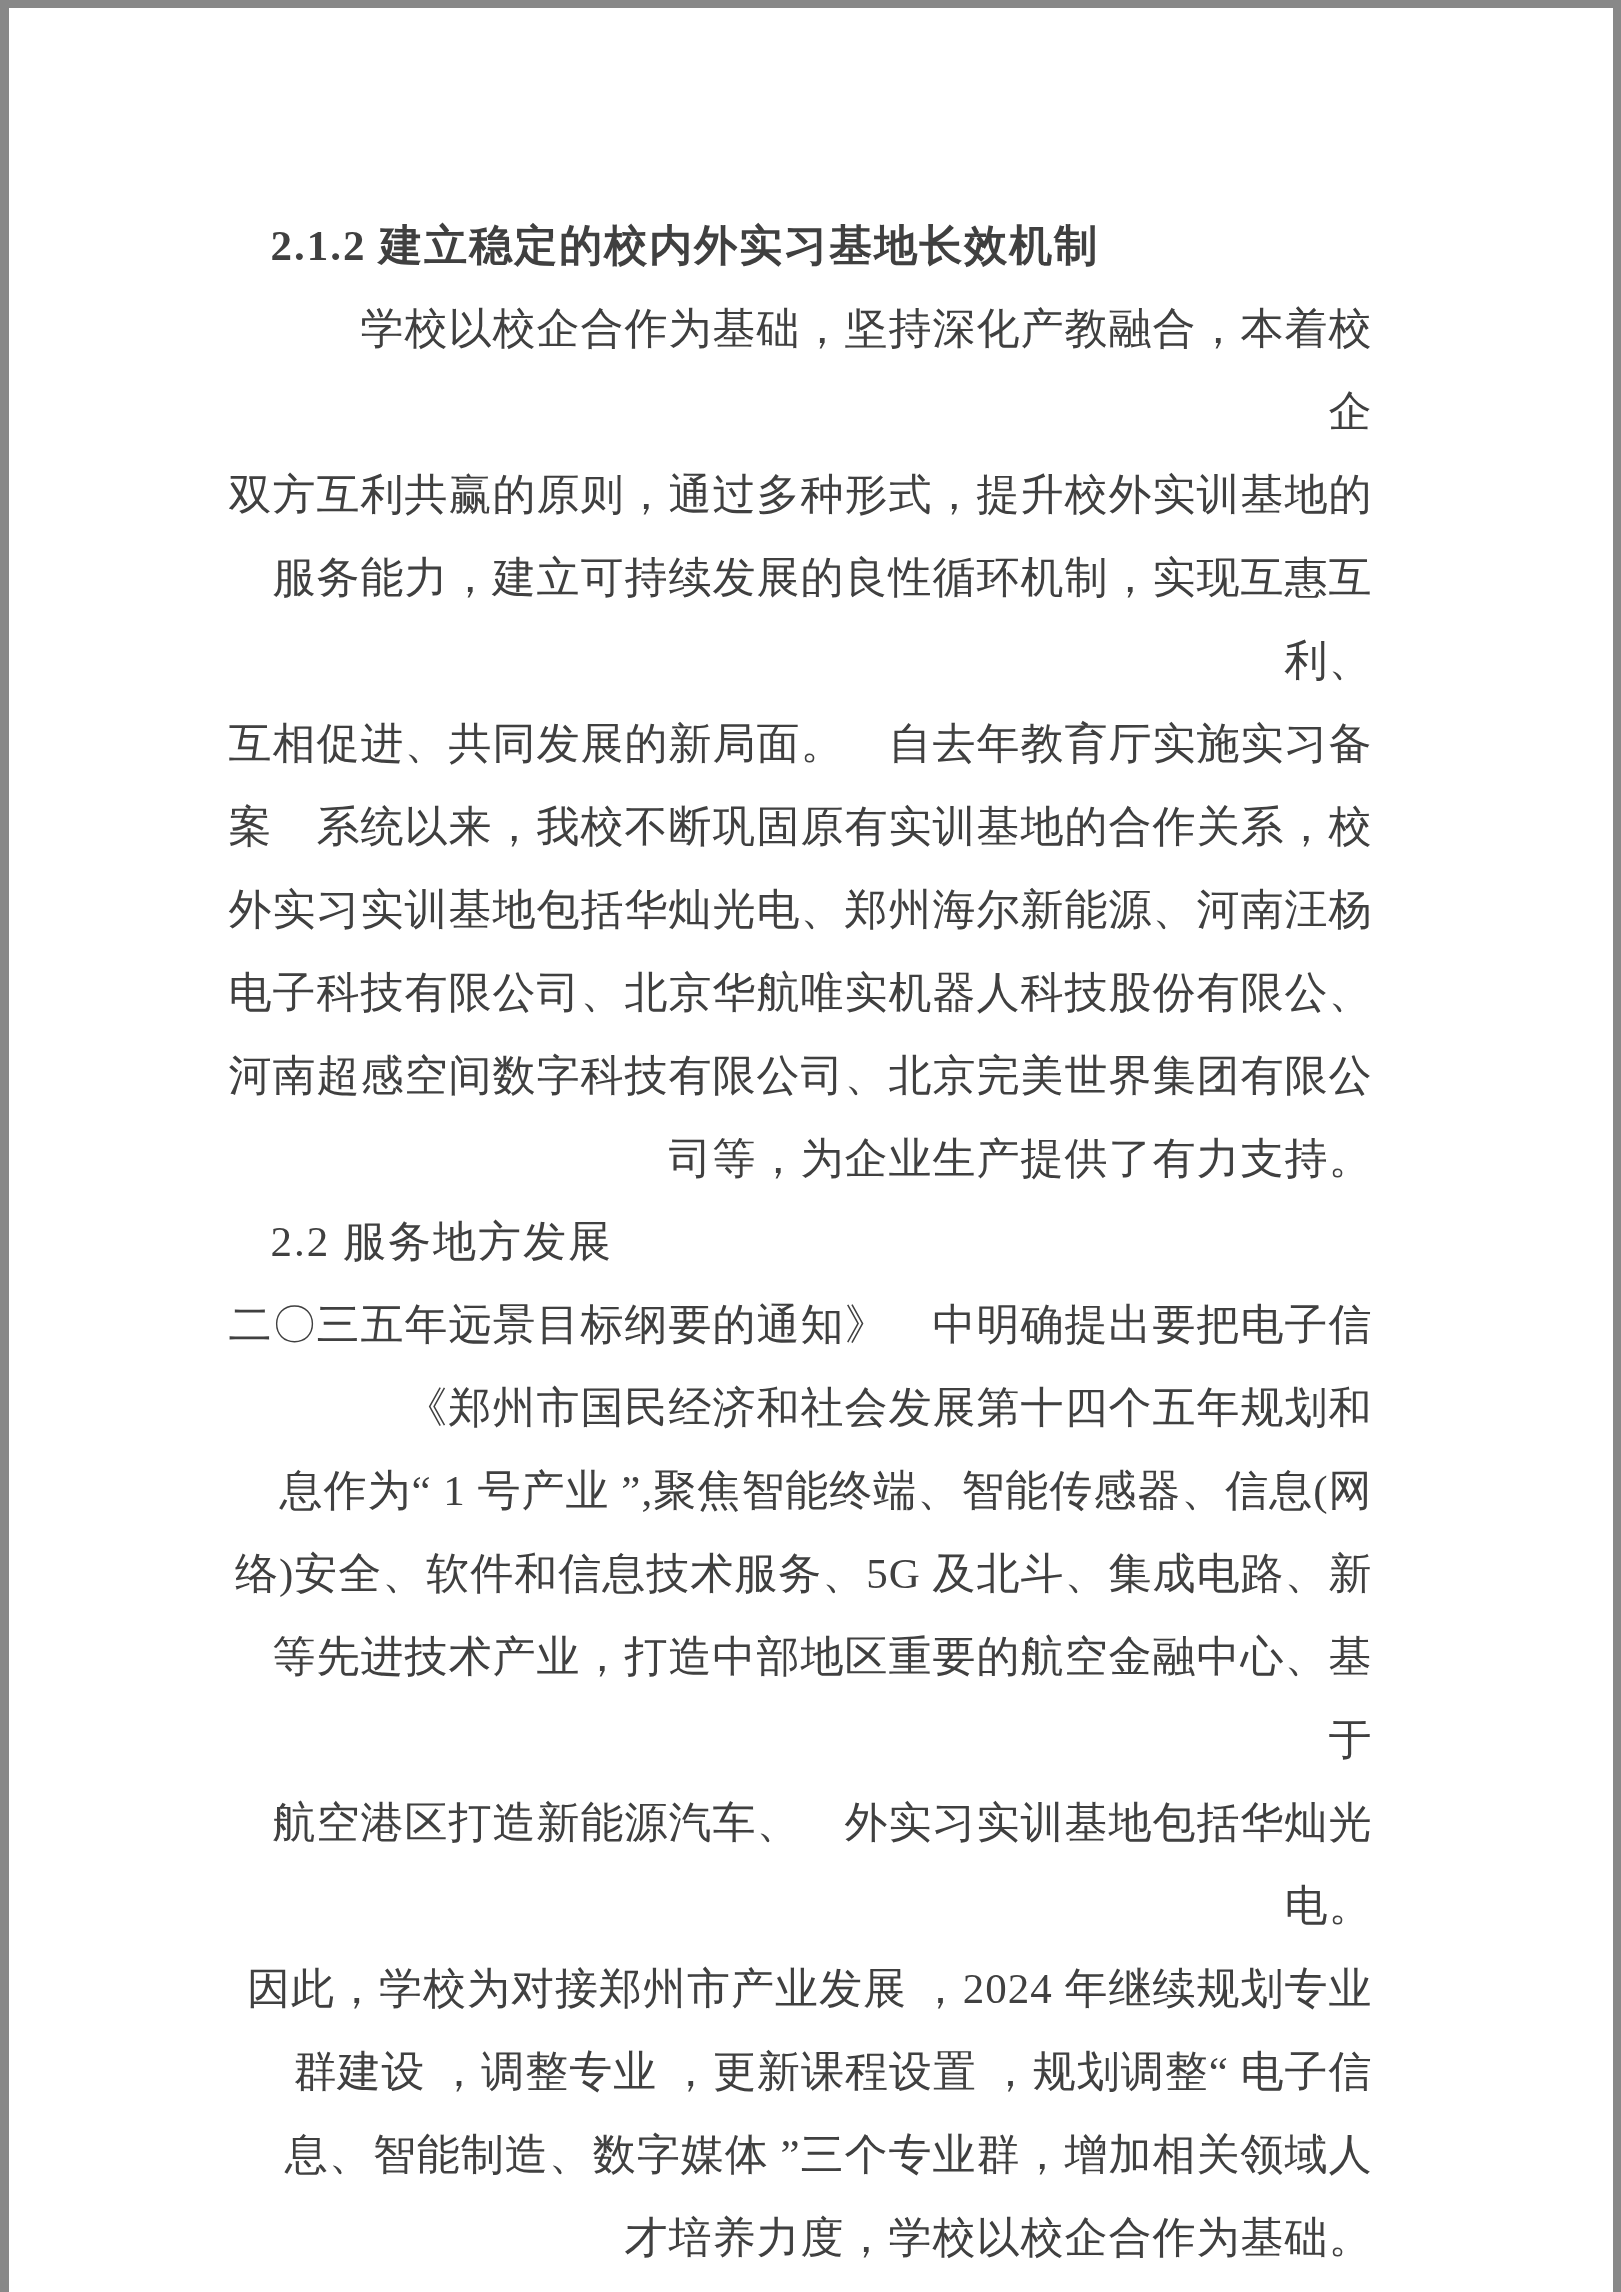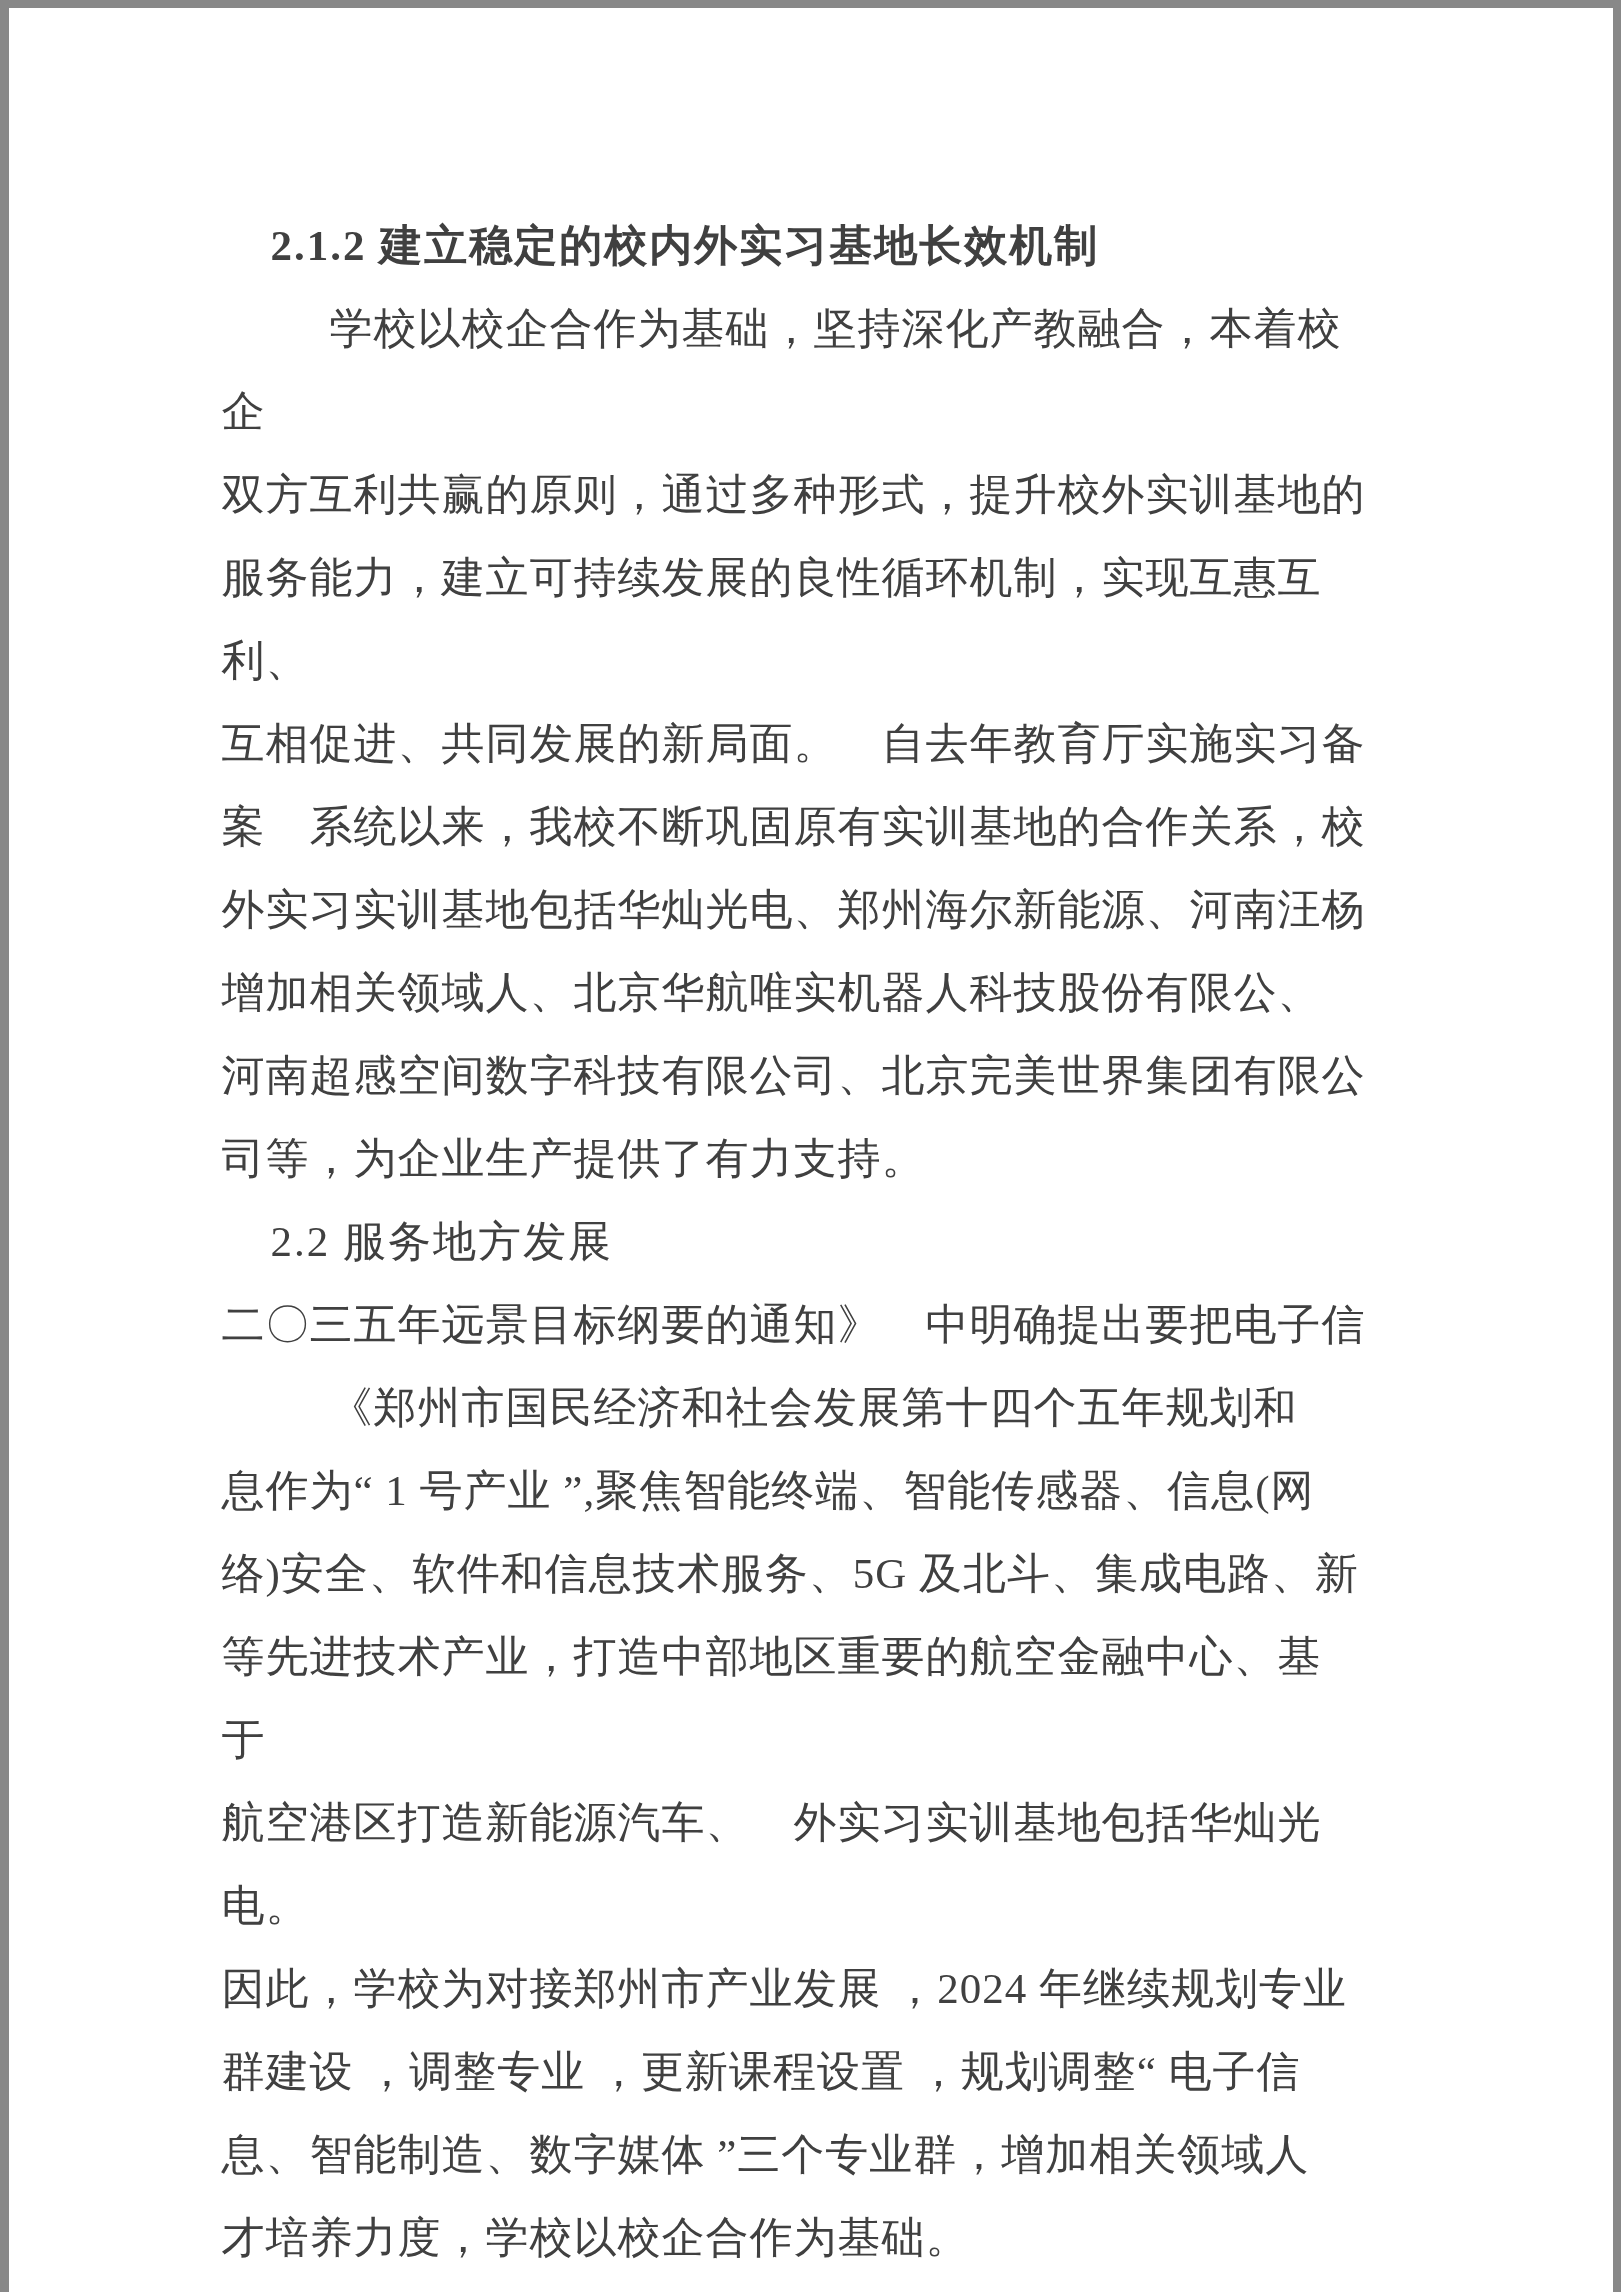--- a/index.html
+++ b/index.html
@@ -13,21 +13,21 @@
     font-family:"Liberation Serif","DejaVu Serif",serif;
     box-sizing:border-box;
     padding:196px 240px 0 213px;
     overflow:hidden;
   }
   .ln{
     font-size:43px;
     line-height:83px;
     letter-spacing:1px;
     white-space:pre-wrap;
-    text-align:left;
+    text-align:right;
     font-family:Liberation Serif, serif;
   }
   .heading{
     font-size:43px;
     line-height:83px;
     letter-spacing:2px;
     text-indent:49px;
     white-space:pre-wrap;
   }
   .heading.bold{font-weight:bold;}
@@ -48,21 +48,21 @@
 <div class="page">
 
   <div class="heading bold">2.1.2 建立稳定的校内外实习基地长效机制</div>
 
   <div class="ln ind">学校以校企合作为基础，坚持深化产教融合，本着校企</div>
   <div class="ln">双方互利共赢的原则，通过多种形式，提升校外实训基地的</div>
   <div class="ln">服务能力，建立可持续发展的良性循环机制，实现互惠互利、</div>
   <div class="ln">互相促进、共同发展的新局面。　自去年教育厅实施实习备</div>
   <div class="ln">案　系统以来，我校不断巩固原有实训基地的合作关系，校</div>
   <div class="ln">外实习实训基地包括华灿光电、郑州海尔新能源、河南汪杨</div>
-  <div class="ln">增加相关领域人、北京华航唯实机器人科技股份有限公、</div>
+  <div class="ln">电子科技有限公司、北京华航唯实机器人科技股份有限公、</div>
   <div class="ln">河南超感空间数字科技有限公司、北京完美世界集团有限公</div>
   <div class="ln">司等，为企业生产提供了有力支持。</div>
 
   <div class="heading">2.2 服务地方发展</div>
 
   <div class="ln">二〇三五年远景目标纲要的通知》　中明确提出要把电子信</div>
   <div class="ln ind">《郑州市国民经济和社会发展第十四个五年规划和</div>
   <div class="ln">息作为“ 1 号产业 ”,聚焦智能终端、智能传感器、信息(网</div>
   <div class="ln">络)安全、软件和信息技术服务、5G 及北斗、集成电路、新</div>
   <div class="ln">等先进技术产业，打造中部地区重要的航空金融中心、基　于</div>

